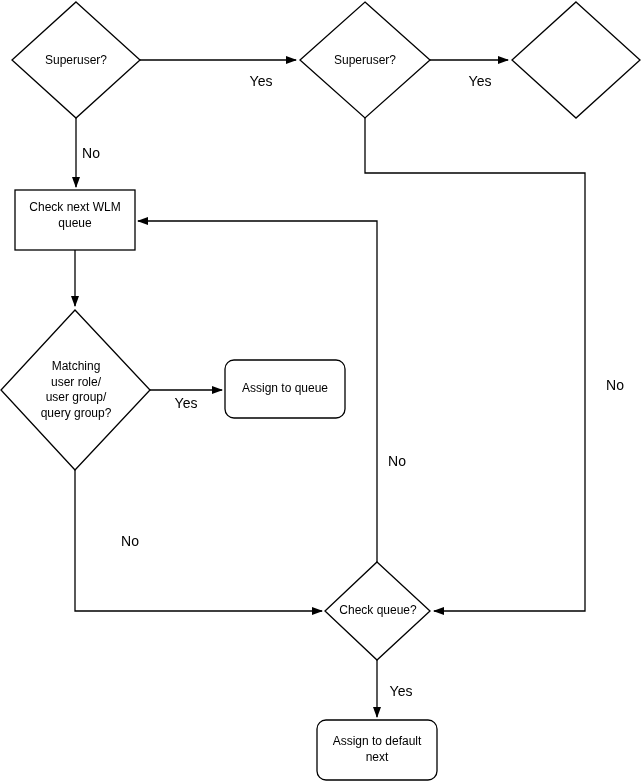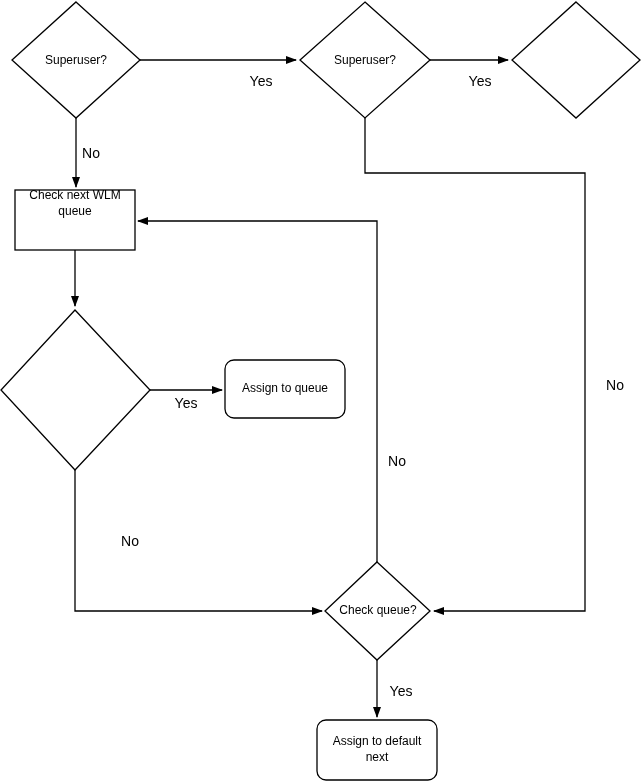--- a/index.html
+++ b/index.html
@@ -70,22 +70,26 @@
     <polygon class="shape" points="576,2 640,60 576,118 512,60"></polygon>
     <rect class="shape" x="15" y="190" width="120" height="60"></rect>
     <polygon class="shape" points="75,310 150,390 75,470 1,390"></polygon>
     <rect class="shape" x="225" y="360" width="120" height="58" rx="9" ry="9"></rect>
     <polygon class="shape" points="377,562 430,611 377,660 325,611"></polygon>
     <rect class="shape" x="317" y="720" width="120" height="60" rx="9" ry="9"></rect>
   </svg>
 
   <div class="nlabel" style="left:76px;  top:61px;">Superuser?</div>
   <div class="nlabel" style="left:365px; top:61px;">Superuser?</div>
-  <div class="nlabel" style="left:75px;  top:204px;">Check next WLM
+  <div class="nlabel" style="left:75px;  top:216px;">Check next WLM
 queue</div>
+  <div class="nlabel" style="left:76px;  top:390px;">Matching
+user role/
+user group/
+query group?</div>
   <div class="nlabel" style="left:285px; top:389px;">Assign to queue</div>
   <div class="nlabel" style="left:378px; top:611px;">Check queue?</div>
   <div class="nlabel" style="left:377px; top:750px;">Assign to default
 next</div>
 
   <div class="elabel" style="left:261px; top:81px;">Yes</div>
   <div class="elabel" style="left:480px; top:81px;">Yes</div>
   <div class="elabel" style="left:91px;  top:153px;">No</div>
   <div class="elabel" style="left:186px; top:403px;">Yes</div>
   <div class="elabel" style="left:130px; top:541px;">No</div>

